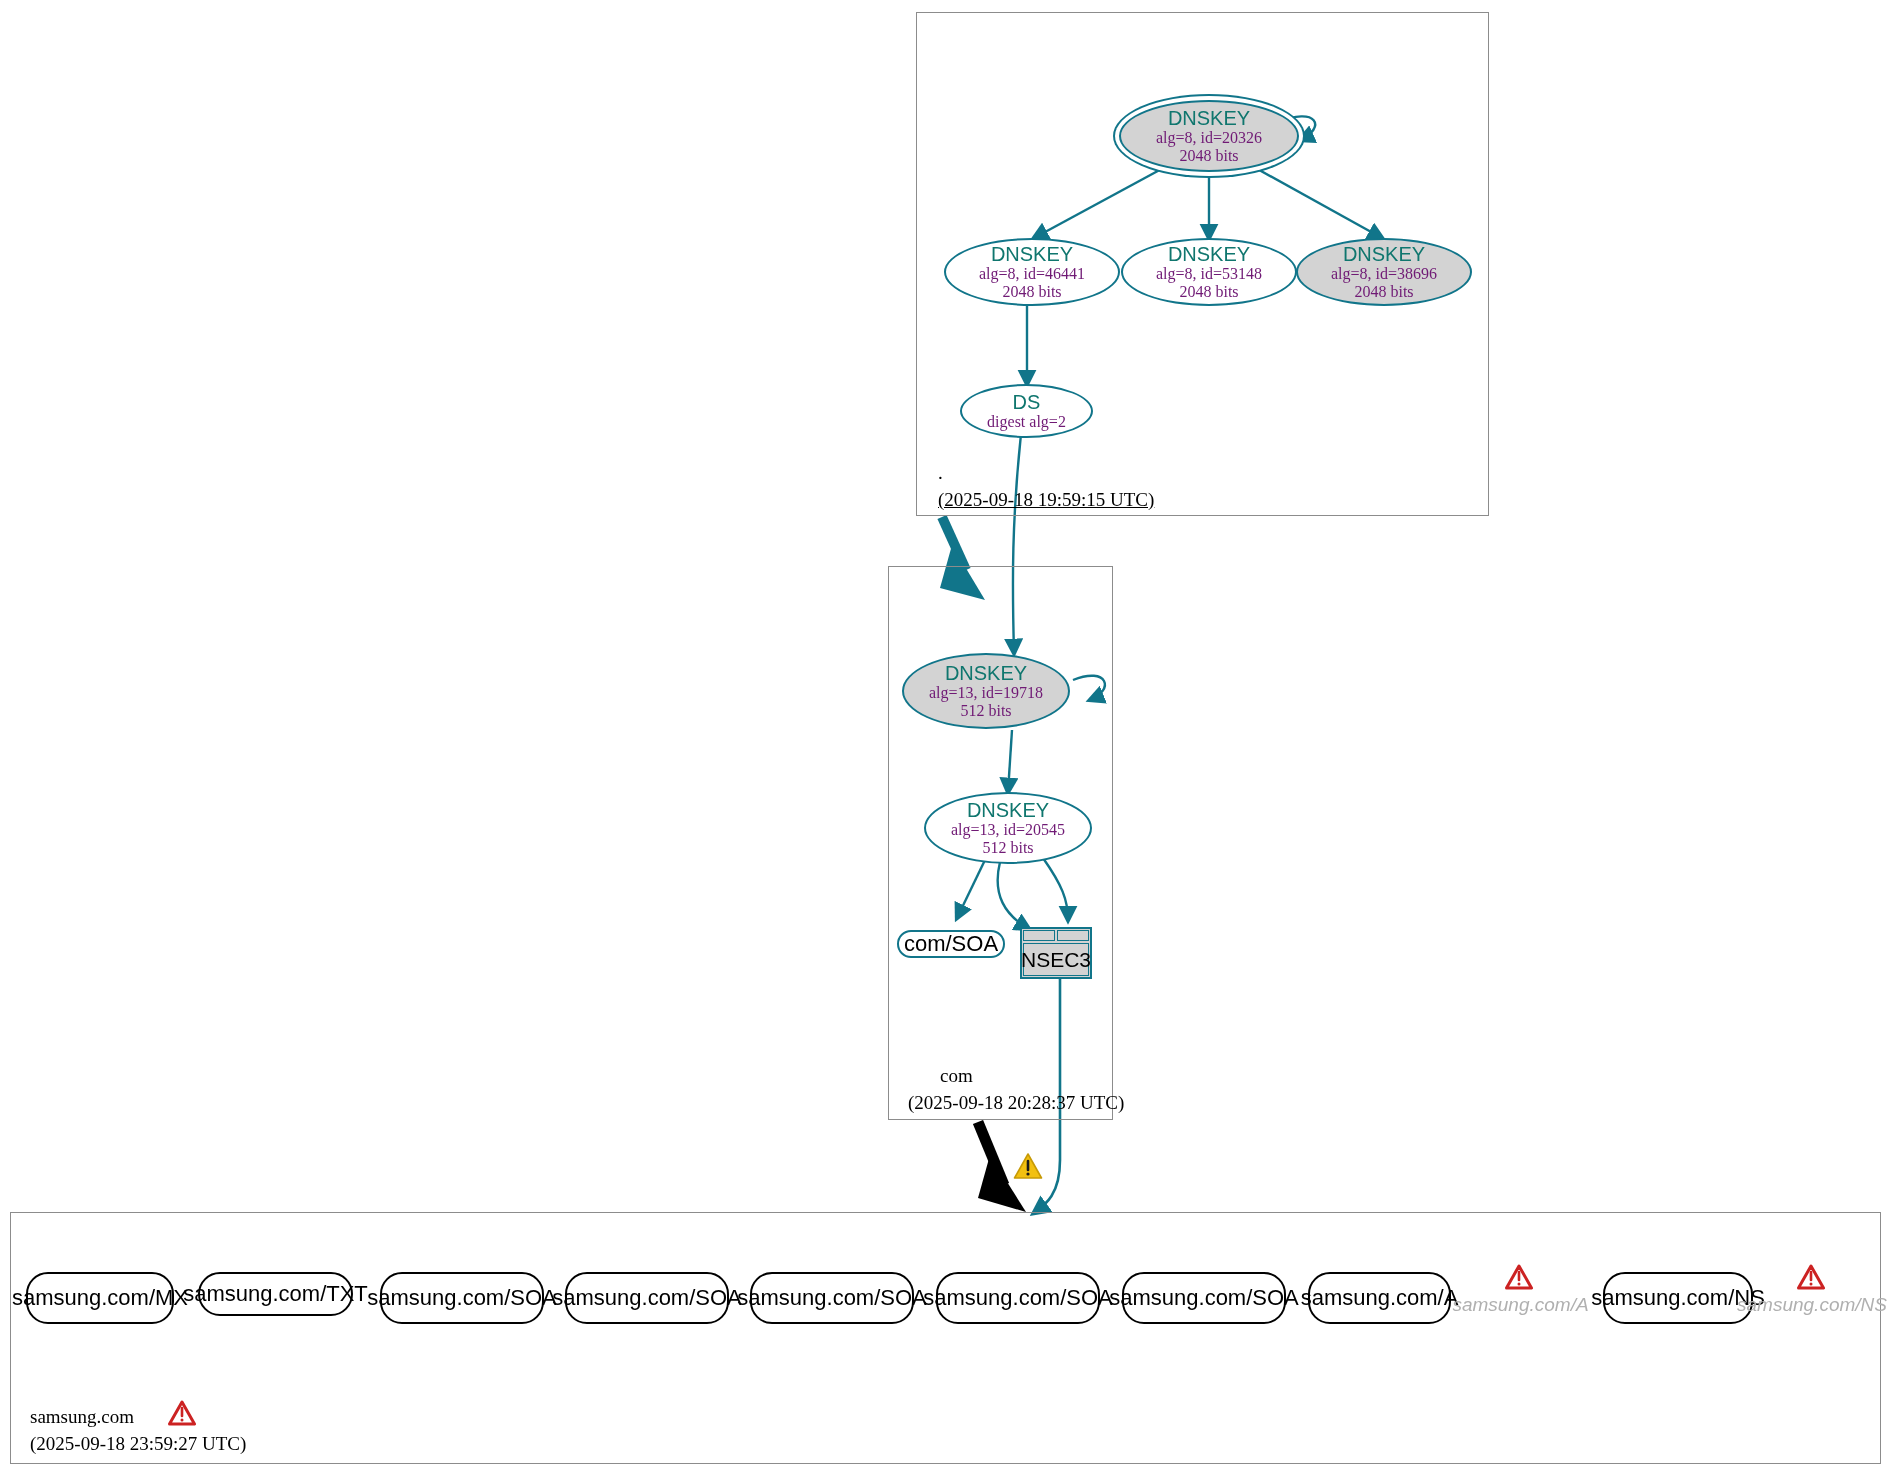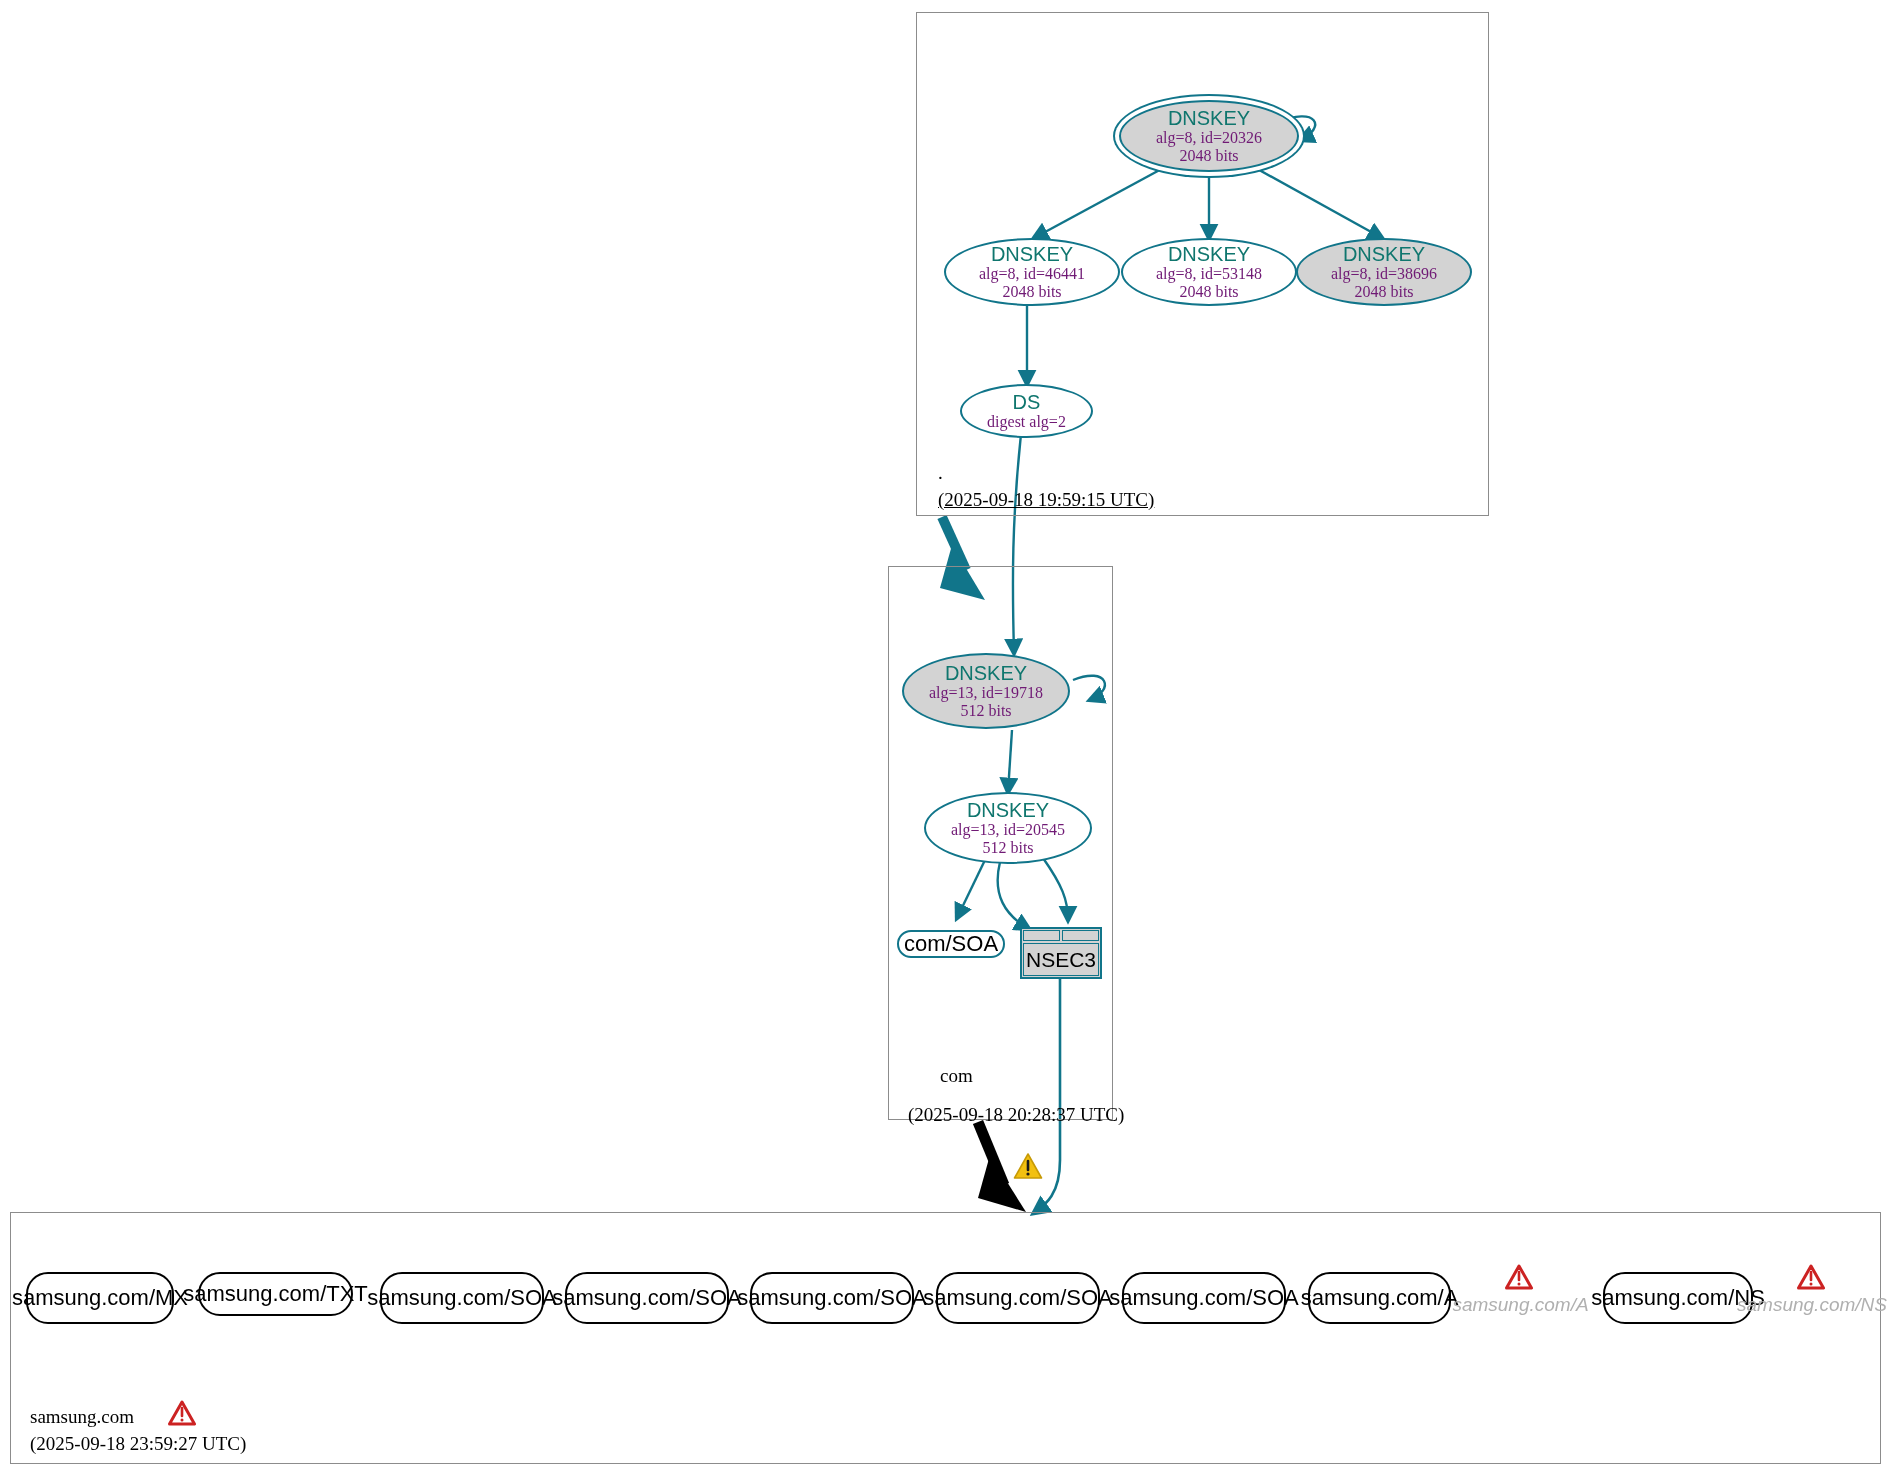--- a/index.html
+++ b/index.html
@@ -250,30 +250,30 @@
 </div>
 
 <div class="ellipse-node fill-white" style="left:924px; top:792px; width:168px; height:72px;">
   <div class="t1">DNSKEY</div>
   <div class="t2">alg=13, id=20545</div>
   <div class="t3">512 bits</div>
 </div>
 
 <div class="rrset-box teal" style="left:897px; top:930px; width:108px; height:28px;">com/SOA</div>
 
-<div class="nsec-node" style="left:1020px; top:927px; width:82px; height:52px;">
+<div class="nsec-node" style="left:1020px; top:927px; width:72px; height:52px;">
   <div class="nsec-top">
     <div class="nsec-cell"></div>
     <div class="nsec-cell"></div>
   </div>
   <div class="nsec-body">NSEC3</div>
 </div>
 
 <div class="zone-label" style="left:908px; top:1065px;margin-left:32px;">com</div>
-<div class="zone-time" style="left:908px; top:1092px;margin-top:12px;">(2025-09-18 20:28:37 UTC)</div>
+<div class="zone-time" style="left:908px; top:1092px;">(2025-09-18 20:28:37 UTC)</div>
 
 <svg class="warn-icon" style="left:1013px; top:1152px;" width="30" height="28" viewBox="0 0 30 28">
   <path d="M15 2 L28.5 26 L1.5 26 Z" fill="#f2c010" stroke="#c79a06" stroke-width="1.6" stroke-linejoin="round"></path>
   <path d="M15 9 L15 18" stroke="#1a1a1a" stroke-width="2.6" stroke-linecap="round"></path>
   <circle cx="15" cy="22" r="1.6" fill="#1a1a1a"></circle>
 </svg>
 
 <div class="rrset-box" style="left:26px; top:1272px; width:148px; height:52px;">samsung.com/MX</div>
 
 <div class="rrset-box" style="left:198px; top:1272px; width:155px; height:44px;">samsung.com/TXT</div>

